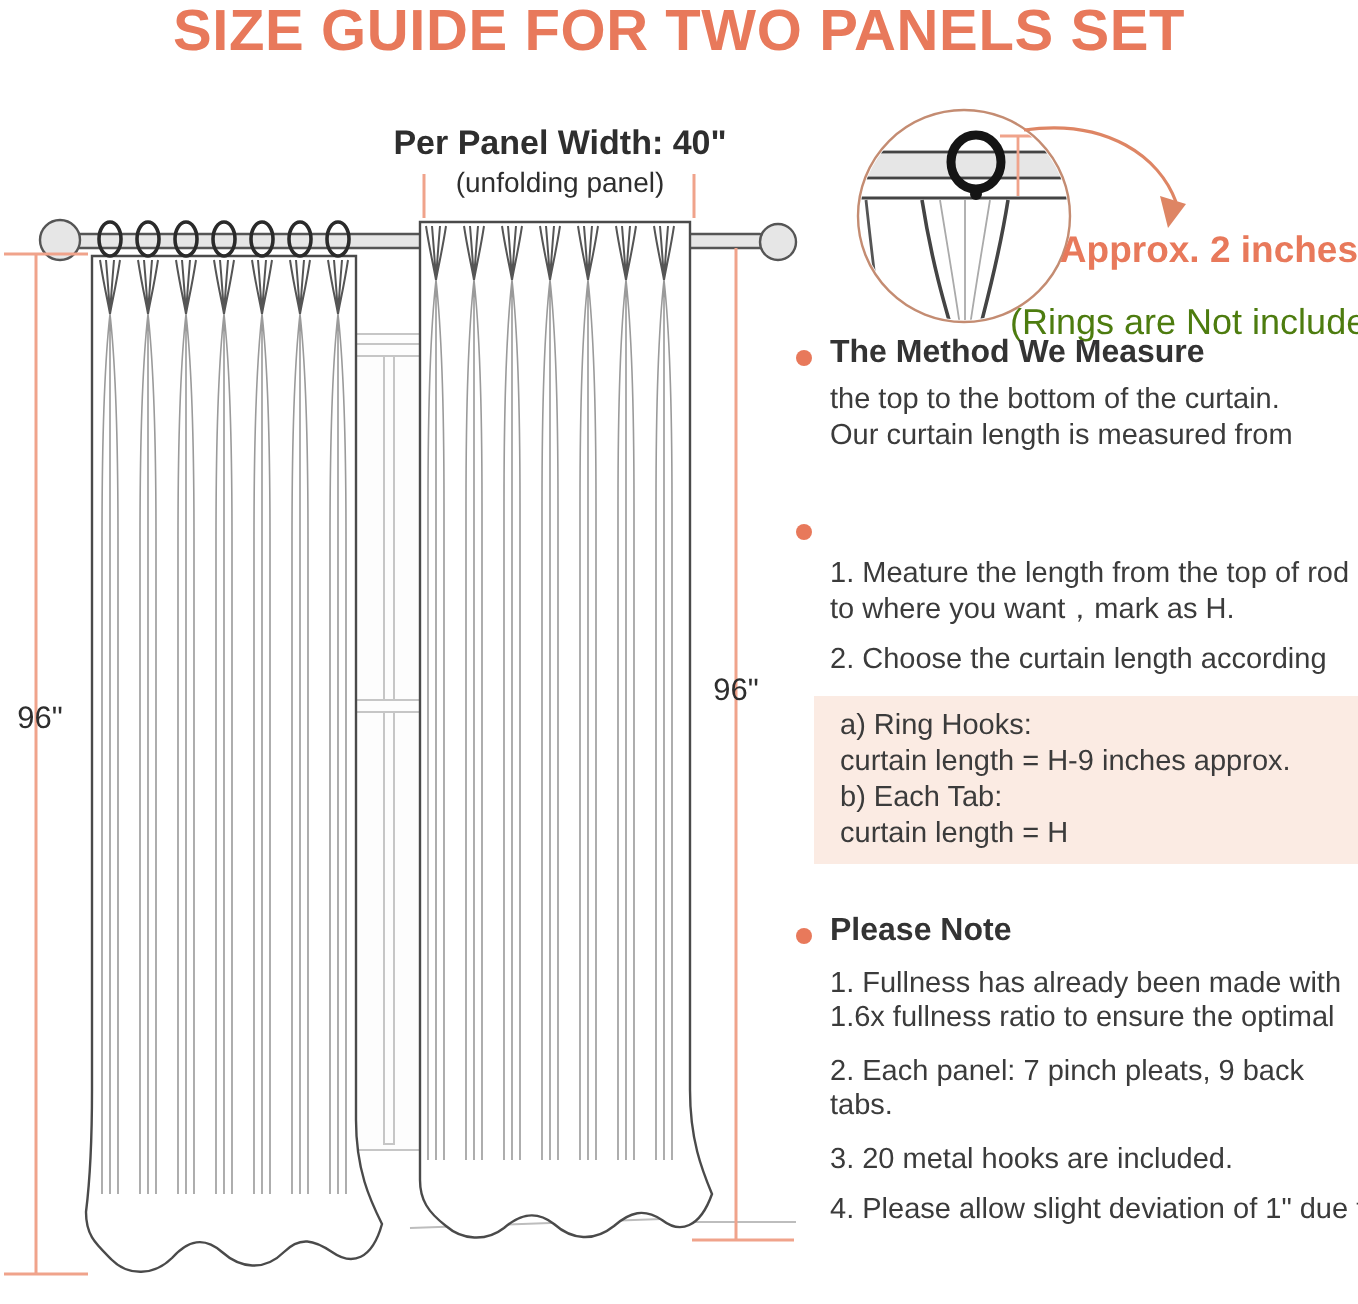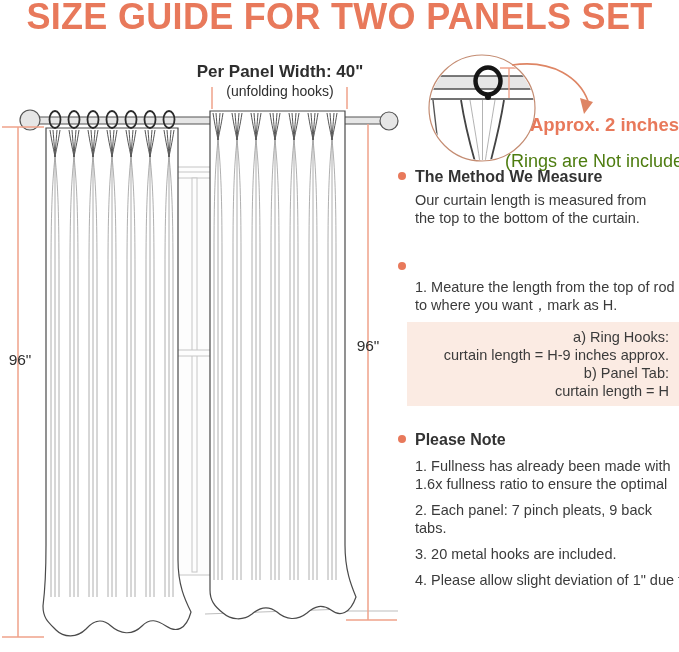--- a/index.html
+++ b/index.html
@@ -4,45 +4,45 @@
 <style>
   html,body{margin:0;padding:0;}
   body{
     width:679px;height:652px;position:relative;background:#fff;
     font-family:"Liberation Sans",sans-serif;color:#3b3b3b;overflow:hidden;
   }
   .abs{position:absolute;}
   
   .title{
     top:0;left:0;width:100%;text-align:center;
-    font-size:36px;font-weight:bold;letter-spacing:.3px;
+    font-size:29px;font-weight:bold;letter-spacing:.3px;
     color:var(--accent);line-height:33px;white-space:nowrap;
   }
   
   .pw{left:180px;top:62px;width:200px;text-align:center;color:#2e2e2e;}
   .pw-main{font-size:17px;font-weight:bold;white-space:nowrap;}
   .pw-sub{font-size:14px;margin-top:1px;white-space:nowrap;}
   .hlabel{width:34px;text-align:center;font-size:15.5px;color:#2e2e2e;white-space:nowrap;}
   .hl-left{left:3px;top:351px;}
   .hl-right{left:351px;top:337px;}
   .callout{left:505px;top:114px;width:174px;text-align:right;}
   .callout-main{font-size:18.5px;font-weight:bold;color:var(--accent);white-space:nowrap;}
   .callout-sub{font-size:18px;color:#4d7c0f;margin-top:15px;white-space:nowrap;}
   
   .col{left:398px;top:167px;width:281px;}
-  .sec-head{display:flex;gap:9px;align-items:flex-start;}
+  .sec-head{display:flex;gap:9px;align-items:center;}
   .dot{width:8px;height:8px;border-radius:50%;background:var(--accent);flex:none;margin-top:5px;}
   .sec-title{font-size:16px;font-weight:bold;color:#333;line-height:19px;white-space:nowrap;}
   .body-text{margin-left:17px;font-size:14.5px;line-height:17.5px;}
   .body-text div{white-space:nowrap;}
   .mt6{margin-top:6px;} .mt8{margin-top:8px;} .mt9{margin-top:9px;}
   .mt24{margin-top:24px;} .mt30{margin-top:30px;}
   .hang-box{
     margin:8px 0 0 9px;background:var(--box_bg);
-    padding:6px 10px 6px 13px;font-size:14.5px;line-height:18px;text-align:right;
+    padding:6px 10px 6px 13px;font-size:14.5px;line-height:18px;
   }
   .hang-box div{white-space:nowrap;}
   .note-gap{margin-top:3px;}
   svg{position:absolute;left:0;top:0;}
 </style>
 </head>
 <body>
 
 <svg width="679" height="652" viewBox="0 0 679 652">
   <defs>
@@ -133,55 +133,56 @@
   <g>
     <path d="M512 65 C554 59 580 79 588 101" fill="none" style="stroke:var(--arrow)" stroke-width="1.6"></path>
     <polygon points="580,98 593,102 584,114" style="fill:var(--arrow)"></polygon>
   </g>
 </svg>
 
 <div class="abs title">SIZE GUIDE FOR TWO PANELS SET</div>
 
 <div class="abs pw">
   <div class="pw-main">Per Panel Width: 40"</div>
-  <div class="pw-sub">(unfolding hooks)</div>
+  <div class="pw-sub">(unfolding panel)</div>
 </div>
 
 <div class="abs hlabel hl-left">96"</div>
 <div class="abs hlabel hl-right">96"</div>
 
 <div class="abs callout">
   <div class="callout-main">Approx. 2 inches</div>
   <div class="callout-sub">(Rings are Not included)</div>
 </div>
 
 <div class="abs col">
 
   <div class="sec-head">
     <span class="dot"></span>
     <span class="sec-title">The Method We Measure</span>
   </div>
   <div class="body-text mt6">
+    <div>the top to the bottom of the curtain.</div>
     <div>Our curtain length is measured from</div>
-    <div>the top to the bottom of the curtain.</div>
   </div>
 
   <div class="sec-head mt30">
     <span class="dot"></span>
   </div>
   <div class="body-text mt9">
     <div>1. Meature the length from the top of rod</div>
     <div>to where you want，mark as H.</div>
   </div>
   <div class="body-text mt8">
+    <div>2. Choose the curtain length according</div>
   </div>
   <div class="hang-box">
     <div>a) Ring Hooks:</div>
     <div>curtain length = H-9 inches approx.</div>
-    <div>b) Panel Tab:</div>
+    <div>b) Each Tab:</div>
     <div>curtain length = H</div>
   </div>
 
   <div class="sec-head mt24">
     <span class="dot"></span>
     <span class="sec-title">Please Note</span>
   </div>
   <div class="body-text mt9">
     <div>1. Fullness has already been made with</div>
     <div>1.6x fullness ratio to ensure the optimal</div>

